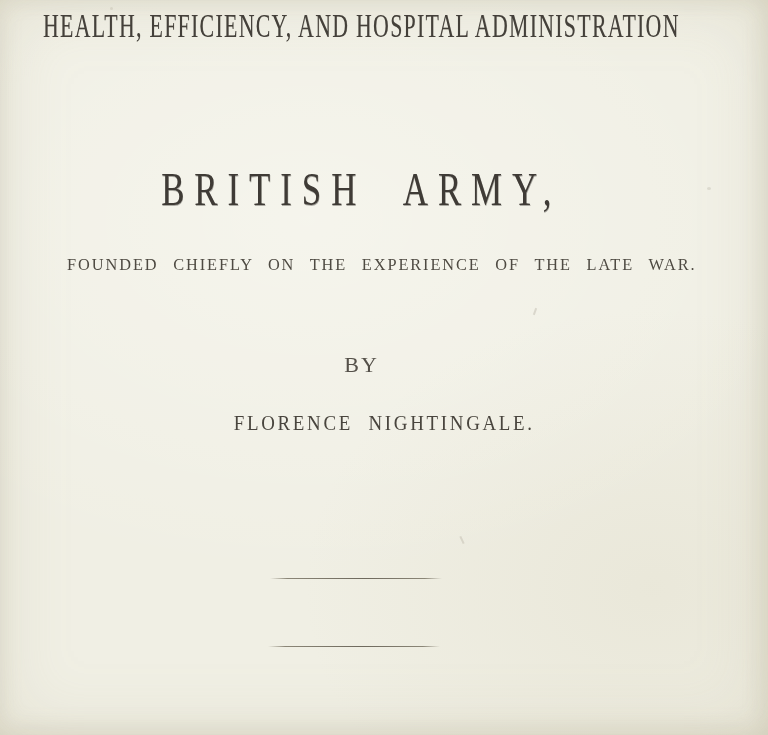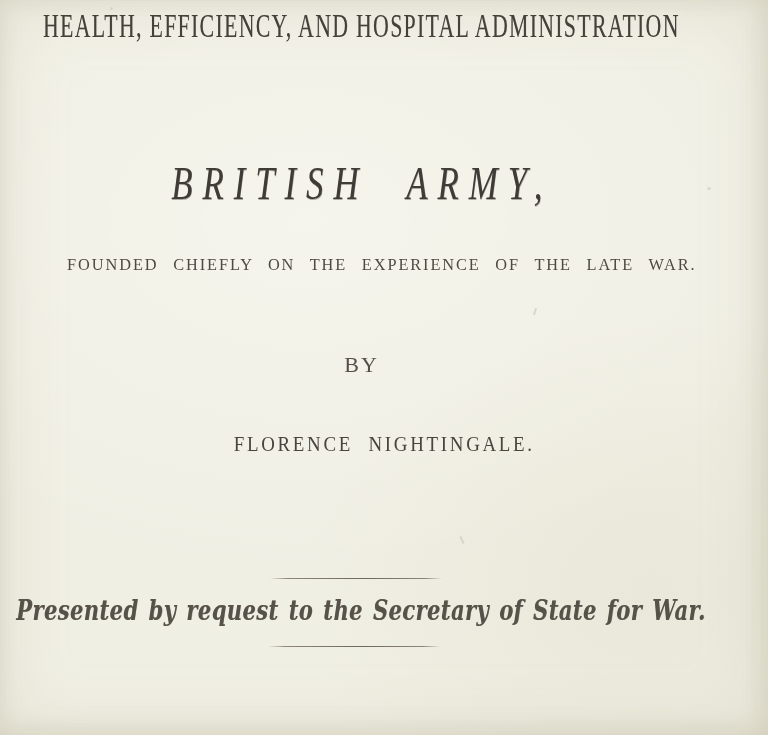--- a/index.html
+++ b/index.html
@@ -43,21 +43,21 @@
     transform: scaleX(0.66);
     text-shadow: 0.4px 0.4px 0 rgba(74,70,63,0.35);
   }
   .connector { top: 88px; }
   .connector > span {
     font-size: 15px;
     letter-spacing: 4px;
     word-spacing: 6px;
     color: #57534a;
   }
-  .main-title { top: 161px; font-style: italic; }
+  .main-title { top: 167px; }
   .main-title > span {
     font-size: 46px;
     letter-spacing: 13px;
     word-spacing: 26px;
     color: #3f3b36;
     transform: scaleX(0.76);
     text-shadow: 0.5px 0.5px 0 rgba(63,59,54,0.4);
   }
   .subtitle { top: 256px; padding-left: 41px; }
   .subtitle > span {
@@ -66,21 +66,21 @@
     word-spacing: 9px;
     color: #4e4a42;
     transform: scaleX(0.96);
   }
   .byline { top: 354px; }
   .byline > span {
     font-size: 22px;
     letter-spacing: 2px;
     color: #55514a;
   }
-  .author { top: 434px; padding-left: 46px; }
+  .author { top: 413px; padding-left: 46px; }
   .author > span {
     font-size: 21px;
     letter-spacing: 3px;
     word-spacing: 9px;
     color: #49453e;
     transform: scaleX(0.9);
   }
   .rule {
     position: absolute;
     left: 270px;
@@ -139,23 +139,20 @@
   <div class="row byline">
     <span>BY</span>
   </div>
 
   <div class="row author">
     <span>FLORENCE NIGHTINGALE.</span>
   </div>
 
   <div class="rule rule-top"></div>
 
-  <div class="row presentation">
-    <span>Presented by request to the Secretary of State for War.</span>
-  </div>
 
   <div class="rule rule-bottom"></div>
 
   <div class="speck speck-1"></div>
   <div class="speck speck-2"></div>
   <div class="speck speck-3"></div>
   <div class="speck speck-4"></div>
 
 </div>
 

